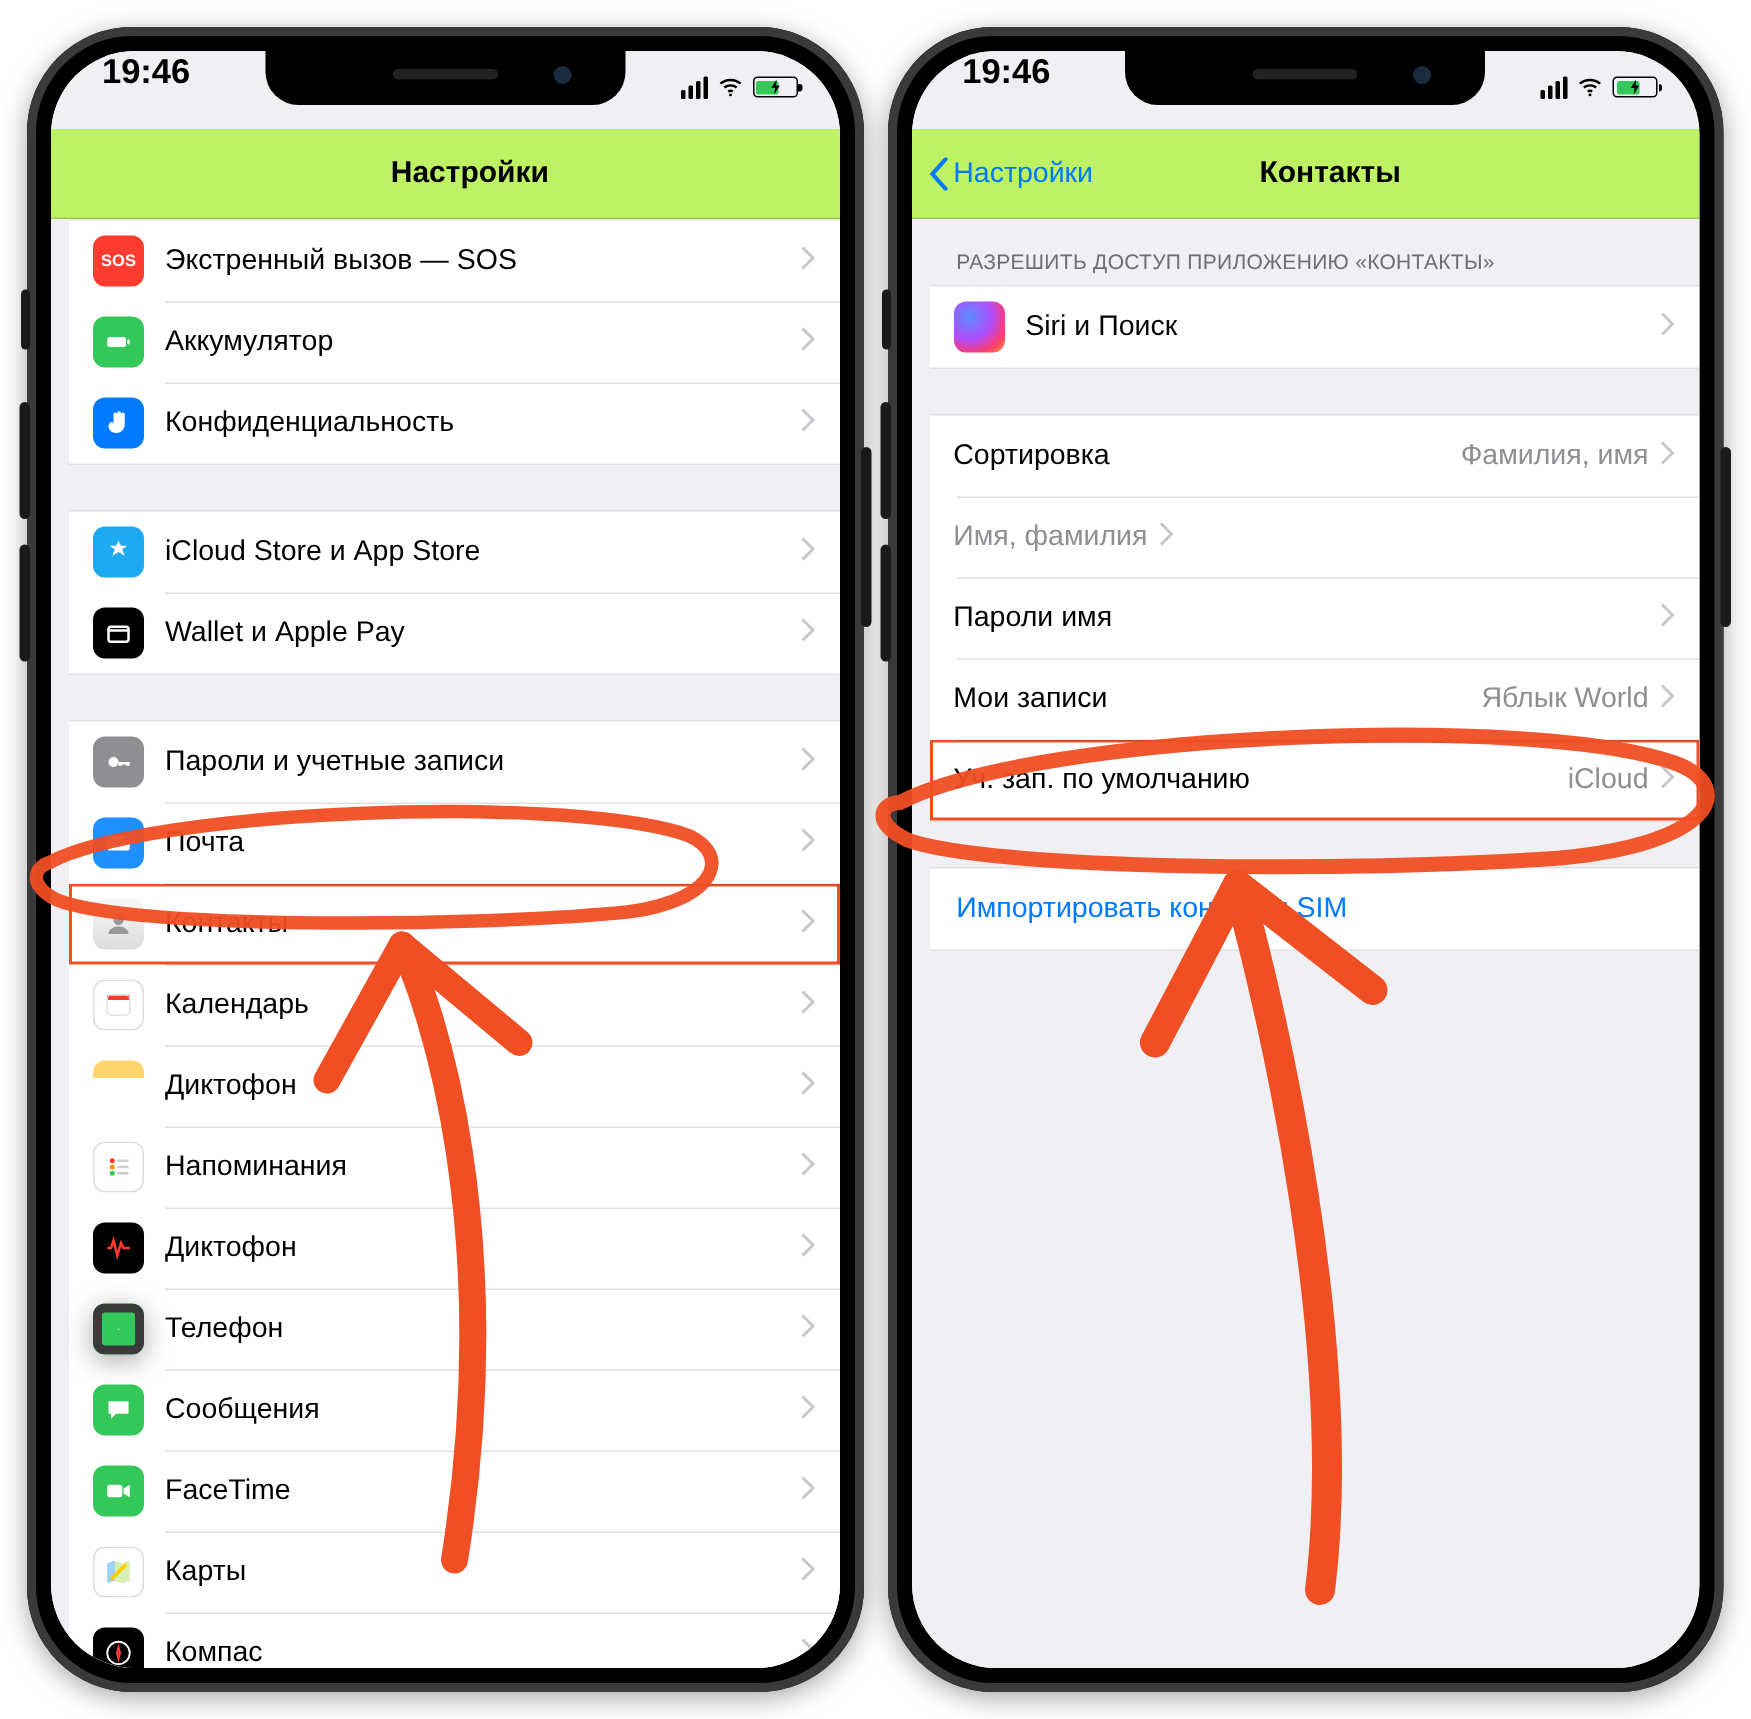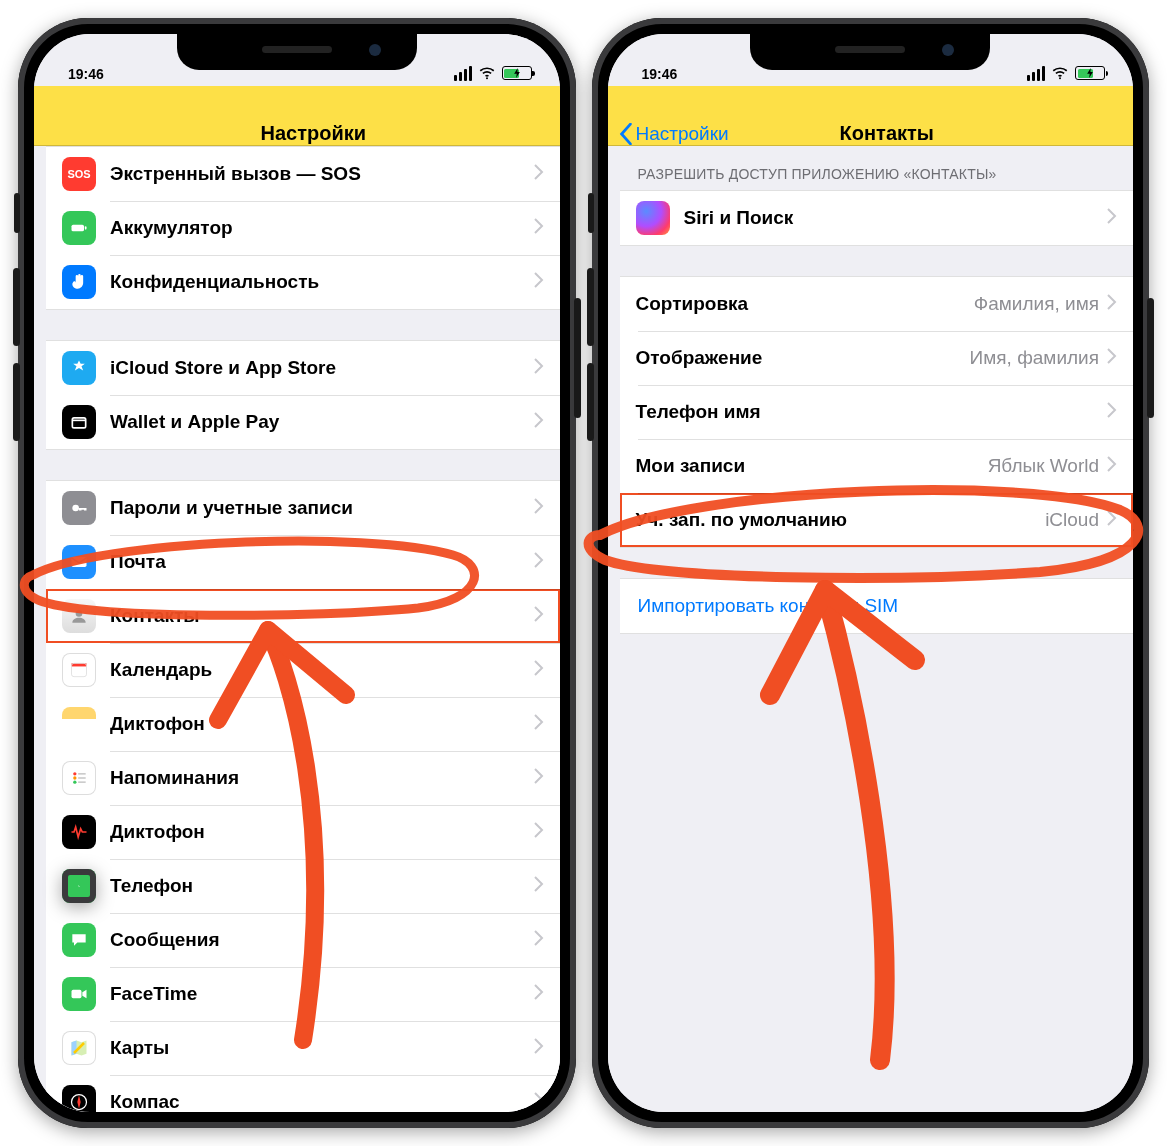--- a/index.html
+++ b/index.html
@@ -38,55 +38,55 @@
     position: absolute; top: 0; left: 50%; transform: translateX(-50%);
     width: 240px; height: 36px; background: #000;
     border-bottom-left-radius: 22px; border-bottom-right-radius: 22px;
     z-index: 50;
   }
   .notch .speaker { position:absolute; left:50%; top:12px; transform:translateX(-50%); width:70px; height:7px; background:#222; border-radius:4px; }
   .notch .cam     { position:absolute; right:36px; top:10px; width:12px; height:12px; background:#1b2b40; border-radius:50%; }
   
   .status {
     position: relative; height: 52px; background:#efeff4;
-    display:flex; align-items:flex-end; justify-content:space-between;
-    padding: 0 28px 4px 34px; font-size:14px; font-weight:600; color:#000;
+    display:flex; justify-content:space-between;
+    padding: 0 28px 4px 34px; font-size:23px; font-weight:600; color:#000;
   }
   .status .right { display:flex; align-items:center; gap:6px; }
   .sig { display:flex; align-items:flex-end; gap:2px; }
   .sig span { width:3px; background:#000; border-radius:1px; }
   .sig span:nth-child(1){height:6px}.sig span:nth-child(2){height:9px}.sig span:nth-child(3){height:12px}.sig span:nth-child(4){height:15px}
   .wifi svg { width:18px; height:18px; display:block; }
   .batt { position:relative; width:30px; height:14px; border:1.5px solid #000; border-radius:3px; }
   .batt::after{content:"";position:absolute;right:-4px;top:4px;width:2.5px;height:5px;background:#000;border-radius:0 2px 2px 0;}
   .batt .lvl{position:absolute;left:1.5px;top:1.5px;bottom:1.5px;width:55%;background:#35c759;border-radius:1.5px;}
   .batt .bolt{position:absolute;inset:0;display:flex;align-items:center;justify-content:center;}
   .batt .bolt svg{width:8px;height:10px;}
   
   .nav {
-    height:60px; background:#fde047; border-bottom:1px solid rgba(0,0,0,.18);
-    display:flex; align-items:flex-end; justify-content:center; position:relative;padding-left:33px;
+    height:60px; background:#bef264; border-bottom:1px solid rgba(0,0,0,.18);
+    display:flex; align-items:center; justify-content:center; position:relative;padding-left:33px;
   }
   .nav .title{ font-size:20px; font-weight:600; color:#000;}
   .nav .back{ position:absolute; left:10px; display:flex; align-items:center; color:#007aff; font-size:19px; gap:2px;}
   .nav .back svg{width:16px;height:22px;}
   
   .content{ height:calc(100% - 112px); overflow:hidden; background:#efeff4;padding-left:12px;}
   .group{ margin-top:30px; background:#fff; border-top:1px solid rgba(0,0,0,.12); border-bottom:1px solid rgba(0,0,0,.12);}
   .group.first{margin-top:0;}
   .group-header{ font-size:14px; color:#6d6d72; padding:20px 18px 8px 18px; text-transform:uppercase; letter-spacing:.2px;}
   .row{
     display:flex; align-items:center; min-height:54px;
     padding: 8px 16px 8px 16px; position:relative;
   }
   .row + .row::before{
     content:""; position:absolute; left:64px; right:0; top:0; height:1px; background:rgba(0,0,0,.12);
   }
   .row.noicon + .row.noicon::before{left:18px;}
-  .row .label{ flex:1; font-size:19px; color:#000;font-weight:bold; }
+  .row .label{ flex:1; font-size:19px; color:#000; }
   .row .value{ color:#8e8e93; font-size:19px; margin-right:8px;}
   .row .chev svg{width:10px;height:16px;}
   .row .chev{color:#c7c7cc;}
   .icon{
     width:34px;height:34px;border-radius:8px;margin-right:14px;
     display:flex;align-items:center;justify-content:center;flex:0 0 34px;color:#fff;
   }
   .icon svg{width:20px;height:20px;}
   .icon.sos{background:#ff3b30;font-size:11px;font-weight:700;}
   .icon.batt-ic{background:#34c759;}
@@ -420,28 +420,27 @@
       </div>
       <div class="group">
         <div class="row noicon">
           <span class="label">Сортировка</span>
           <span class="value">Фамилия, имя</span>
           <span class="chev"><svg viewBox="0 0 10 16">
                 <path d="M1 1l7 7-7 7" stroke="currentColor" stroke-width="2" fill="none"></path>
               </svg></span>
         </div>
         <div class="row noicon">
-          <span class="label">Отображение</span>
           <span class="value">Имя, фамилия</span>
           <span class="chev"><svg viewBox="0 0 10 16">
                 <path d="M1 1l7 7-7 7" stroke="currentColor" stroke-width="2" fill="none"></path>
               </svg></span>
         </div>
         <div class="row noicon">
-          <span class="label">Телефон имя</span>
+          <span class="label">Пароли имя</span>
           <span class="chev"><svg viewBox="0 0 10 16">
                 <path d="M1 1l7 7-7 7" stroke="currentColor" stroke-width="2" fill="none"></path>
               </svg></span>
         </div>
         <div class="row noicon">
           <span class="label">Мои записи</span>
           <span class="value">Яблык World</span>
           <span class="chev"><svg viewBox="0 0 10 16">
                 <path d="M1 1l7 7-7 7" stroke="currentColor" stroke-width="2" fill="none"></path>
               </svg></span>

